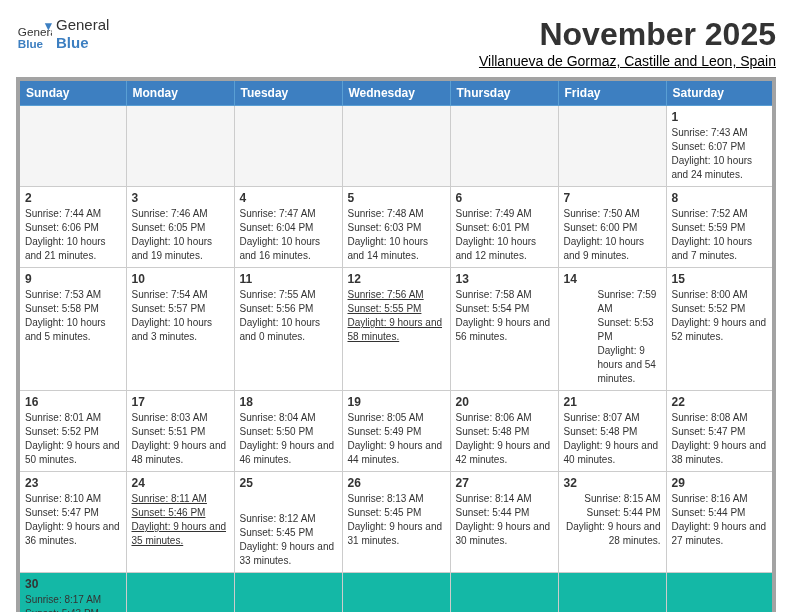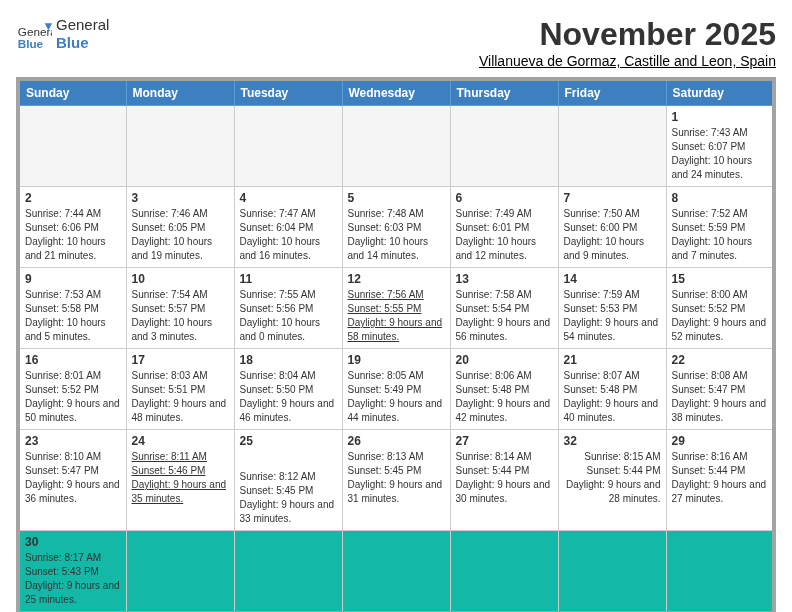--- a/index.html
+++ b/index.html
@@ -199,21 +199,21 @@
 Daylight: 9 hours and 58 minutes.</div>
         </td>
         <td>
           <span class="day-number">13</span>
           <div class="day-info" style="white-space: pre-line;">Sunrise: 7:58 AM
 Sunset: 5:54 PM
 Daylight: 9 hours and 56 minutes.</div>
         </td>
         <td>
           <span class="day-number">14</span>
-          <div class="day-info" style="white-space: pre-line;">Sunrise: 7:59 AM
+          <div class="day-info" style="white-space: pre-line; margin-left: 34px;">Sunrise: 7:59 AM
 Sunset: 5:53 PM
 Daylight: 9 hours and 54 minutes.</div>
         </td>
         <td>
           <span class="day-number">15</span>
           <div class="day-info" style="white-space: pre-line;">Sunrise: 8:00 AM
 Sunset: 5:52 PM
 Daylight: 9 hours and 52 minutes.</div>
         </td>
       </tr>

